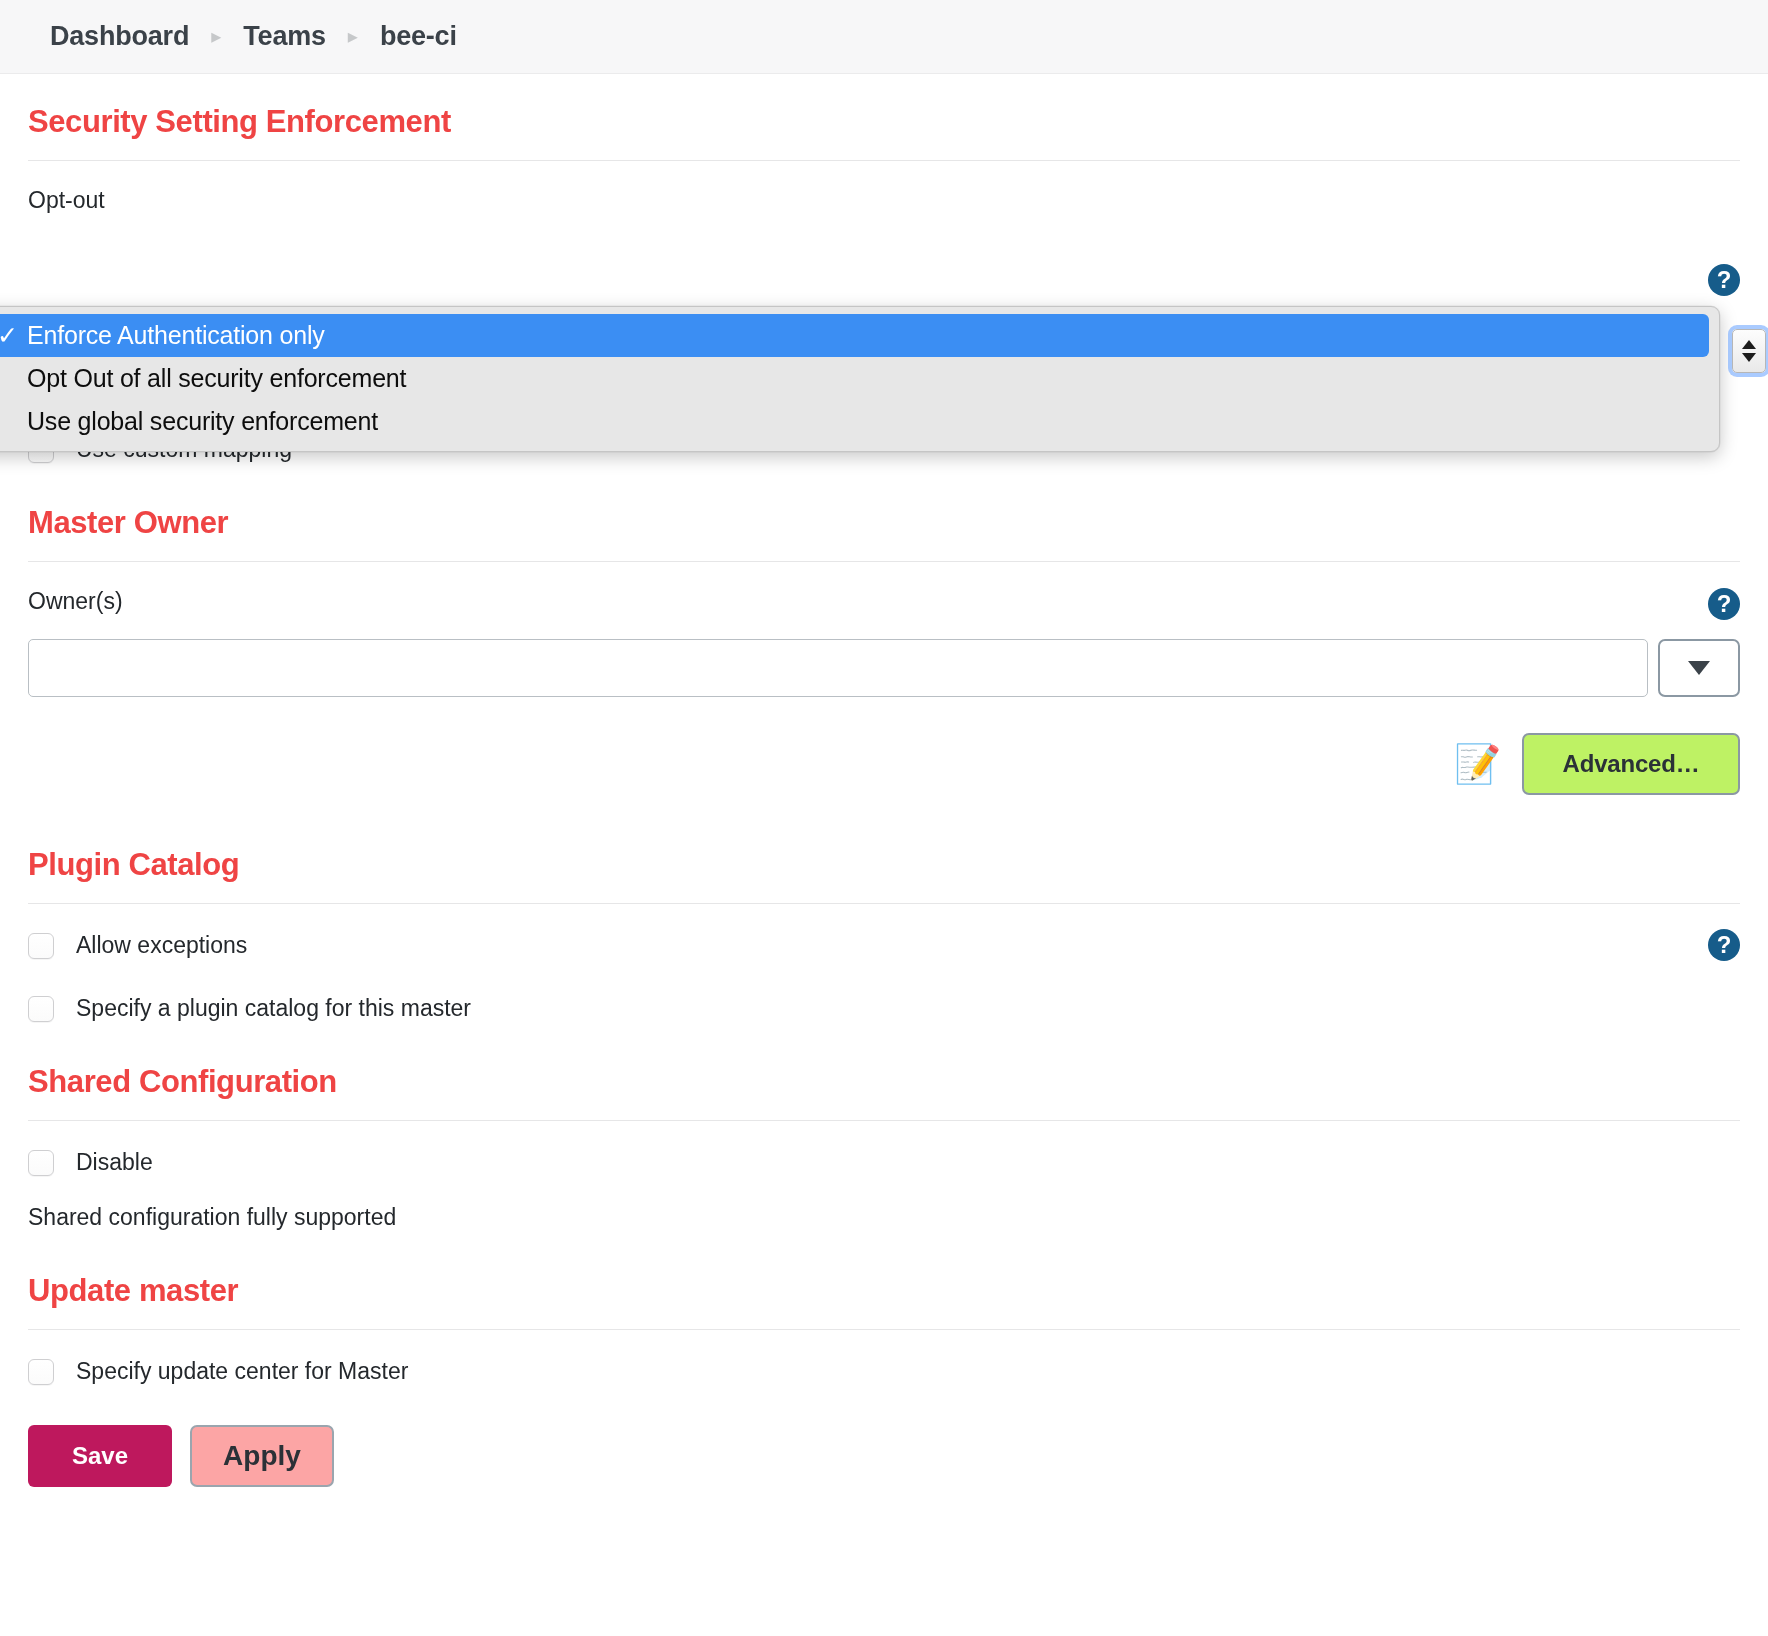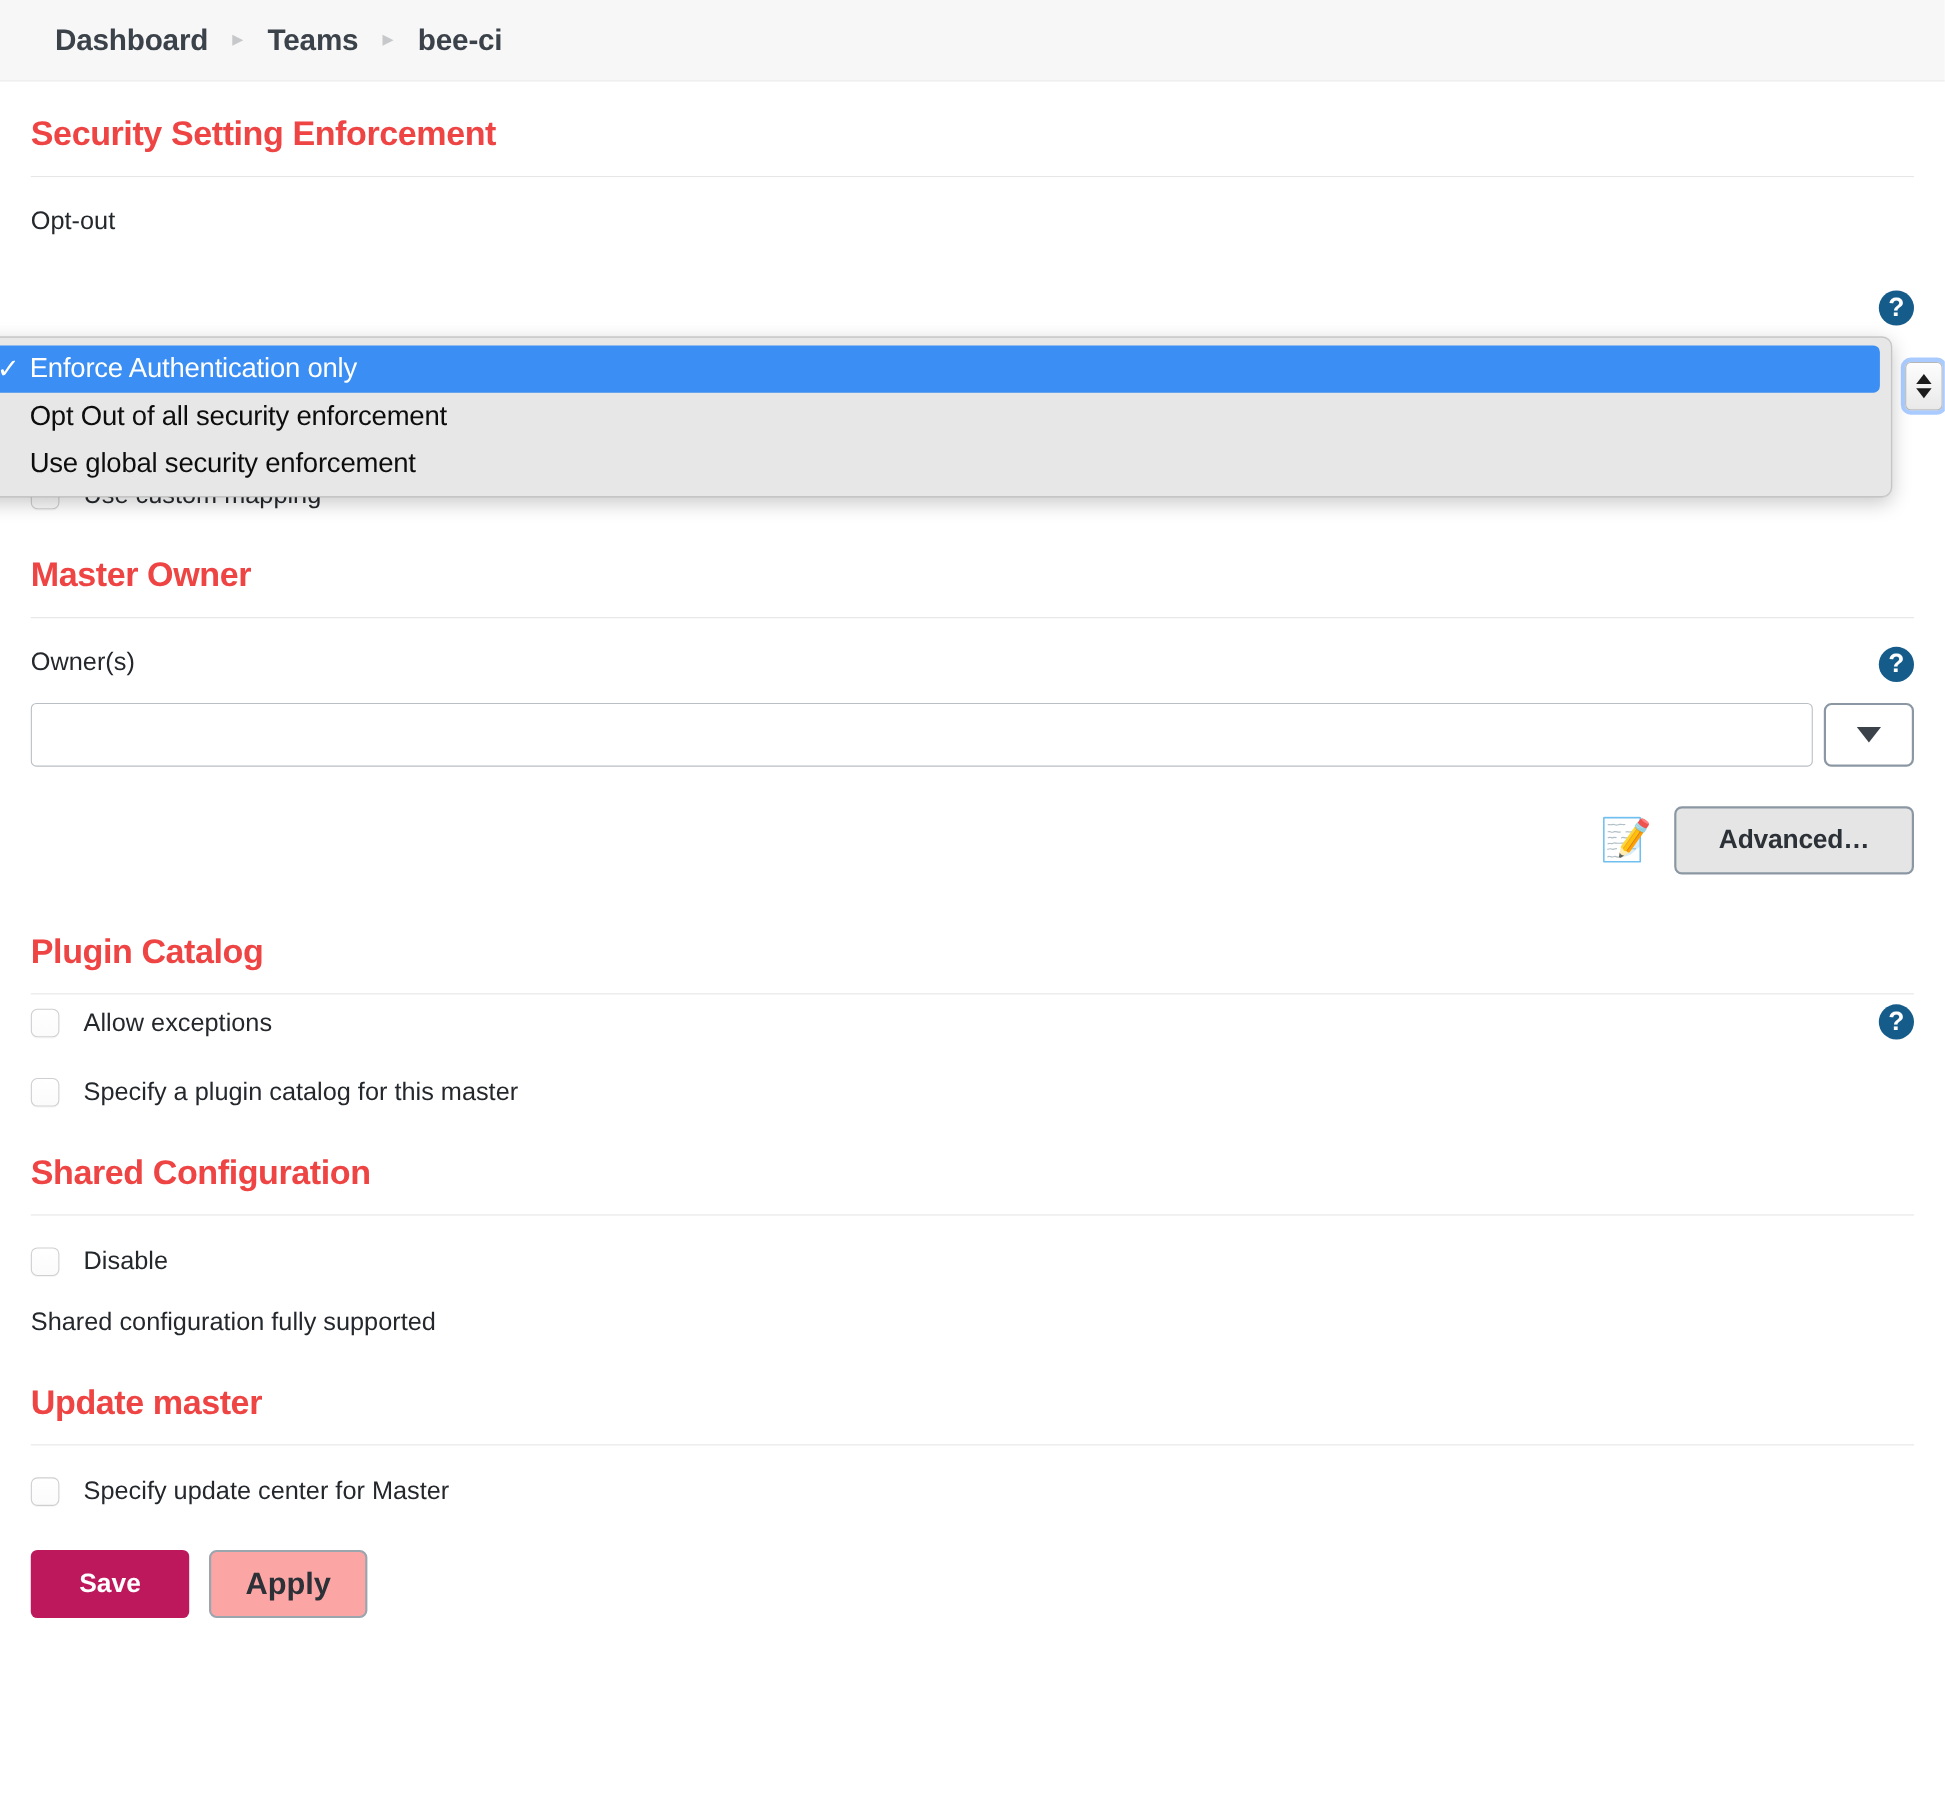--- a/index.html
+++ b/index.html
@@ -207,21 +207,21 @@
     font-size: 38px;
     line-height: 1;
     margin-right: 20px;
     user-select: none;
   }
   .btn-advanced {
     min-width: 218px;
     height: 62px;
     border: 2px solid #8b98a3;
     border-radius: 7px;
-    background: #e5e5e5;
+    background: #bef264;
     color: #2b3137;
     font-size: 24px;
     font-weight: 700;
     font-family: "Liberation Sans", sans-serif;
     cursor: pointer;
     letter-spacing: -0.2px;
   }
 
   .plain-text {
     font-size: 23px;
@@ -323,21 +323,21 @@
   </div>
 
   <div class="advanced-line">
     <span class="notepad-icon">📝</span>
     <button class="btn-advanced">Advanced…</button>
   </div>
 
   <h2 class="section-title" style="padding-top:52px;">Plugin Catalog</h2>
   <div class="section-rule"></div>
 
-  <div class="cbrow" style="margin-top:12px;">
+  <div class="cbrow" style="margin-top:28px;">
     <span class="cbox"></span>
     <span class="cblabel">Allow exceptions</span>
     <div class="help-icon" style="right:0px; top:-3px;">?</div>
   </div>
 
   <div class="cbrow" style="margin-top:36px;">
     <span class="cbox"></span>
     <span class="cblabel">Specify a plugin catalog for this master</span>
   </div>
 

